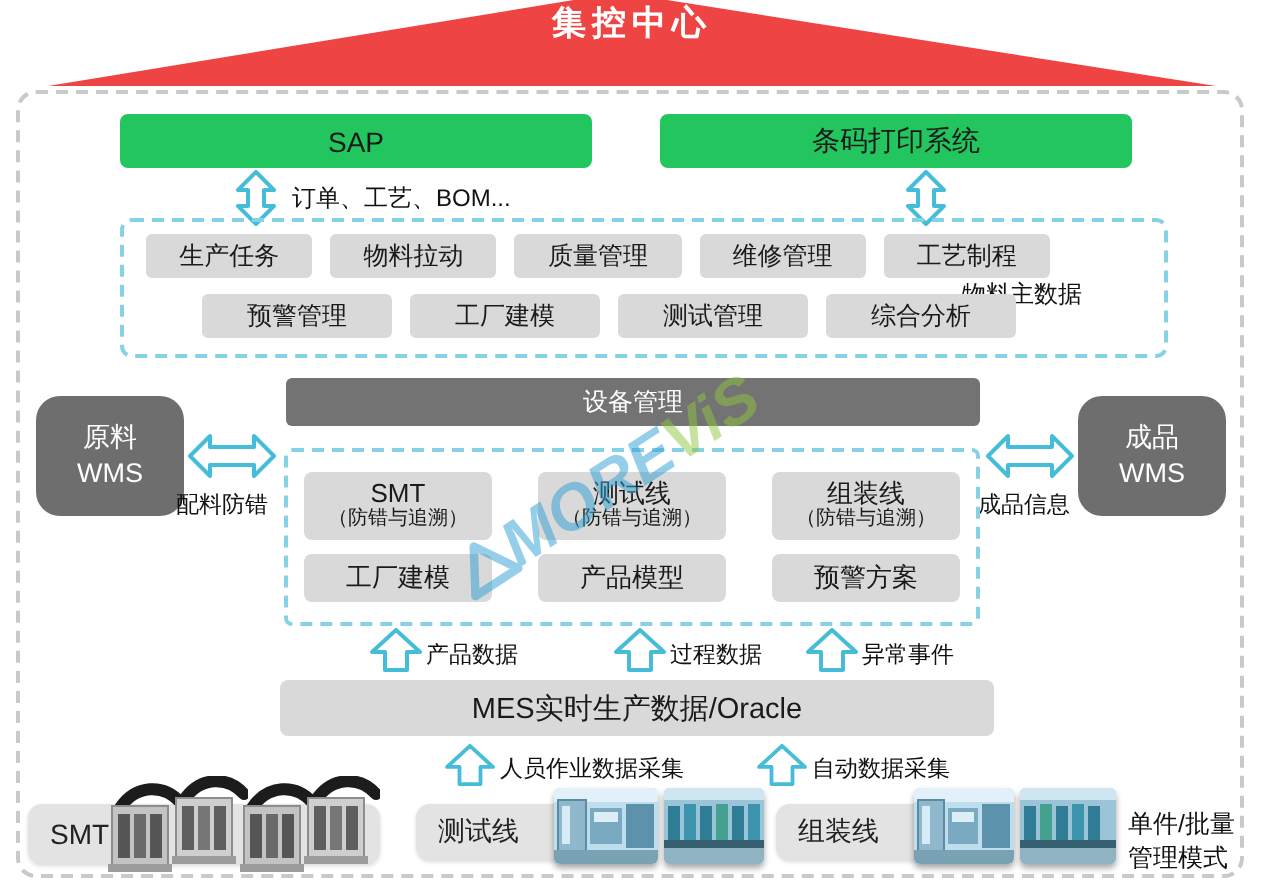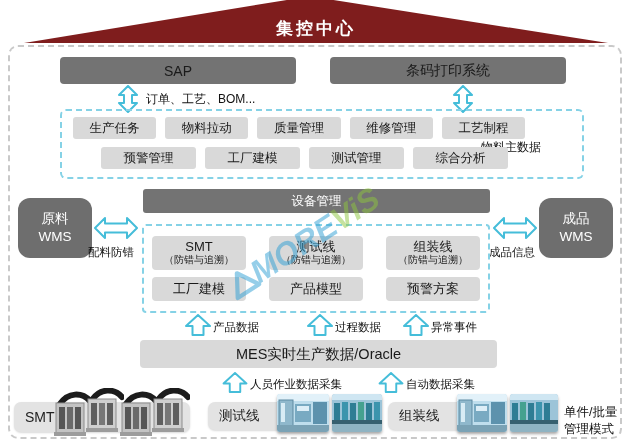--- a/index.html
+++ b/index.html
@@ -1,29 +1,29 @@
 <!DOCTYPE html>
 <html><head>
 <meta charset="utf-8">
 <style>
   * { margin:0; padding:0; box-sizing:border-box; }
   body { font-family:"Liberation Sans", sans-serif; background:#fff; }
   #stage { position:relative; width:632px; height:446px; background:#fff; overflow:hidden; }
 
   
   .banner { position:absolute; left:24px; top:0; width:584px; height:43px;
-    background:#7f1d1d; clip-path:polygon(0 100%,45% 0,53% 0,100% 100%);
-    display:flex; align-items:flex-end; justify-content:center; }
+    background:#ef4444; clip-path:polygon(0 100%,45% 0,53% 0,100% 100%);
+    display:flex; align-items:flex-start; justify-content:center; }
   .banner span { color:#fff; font-size:17px; font-weight:bold; letter-spacing:3px; padding-bottom:3px; }
 
   
   .outer-frame { position:absolute; left:8px; top:45px; width:614px; height:394px;
     border:2px dashed #c9c9c9; border-radius:10px; }
 
-  .gbox { position:absolute; background:#737373; border-radius:4px; display:flex;
+  .gbox { position:absolute; background:#22c55e; border-radius:4px; display:flex;
     align-items:center; justify-content:center; color:#1a1a1a; }
   .sys { width:236px; height:27px; top:57px; font-size:14px; }
 
   .lbl { position:absolute; font-size:11.5px; color:#111; white-space:nowrap; }
 
   
   .dash1 { position:absolute; left:60px; top:109px; width:524px; height:70px;
     border:2px dashed #85d2e6; border-radius:6px; }
   .mrow { position:absolute; left:73px; width:452px; height:22px; display:flex; gap:9px; }
   .mrow .gbox2 { position:relative; width:95px; height:22px; background:#d9d9d9; border-radius:3px;

